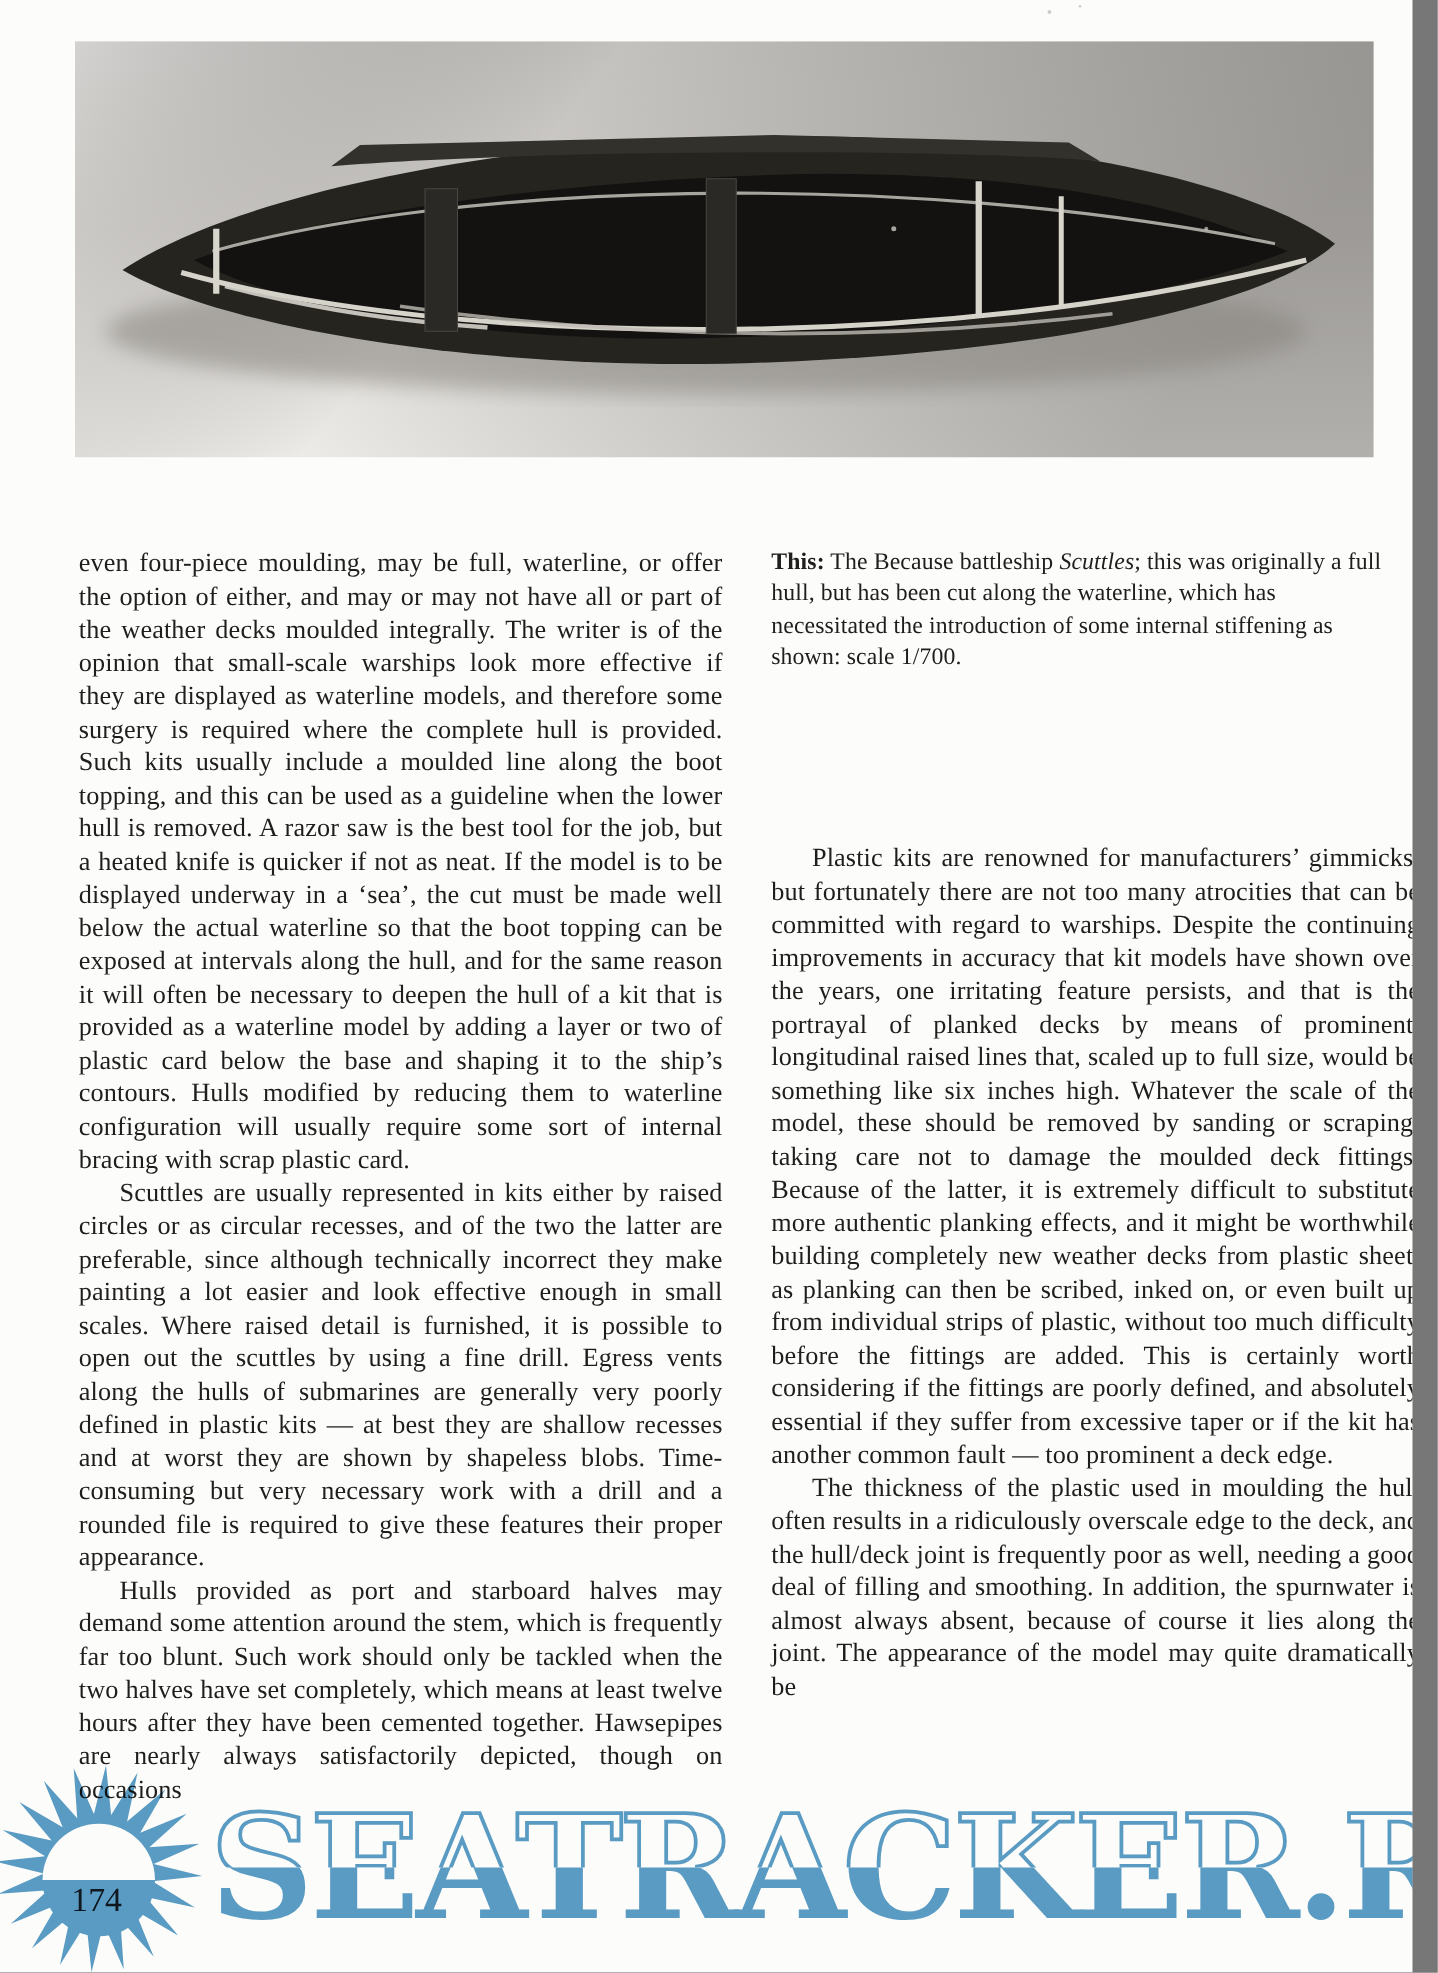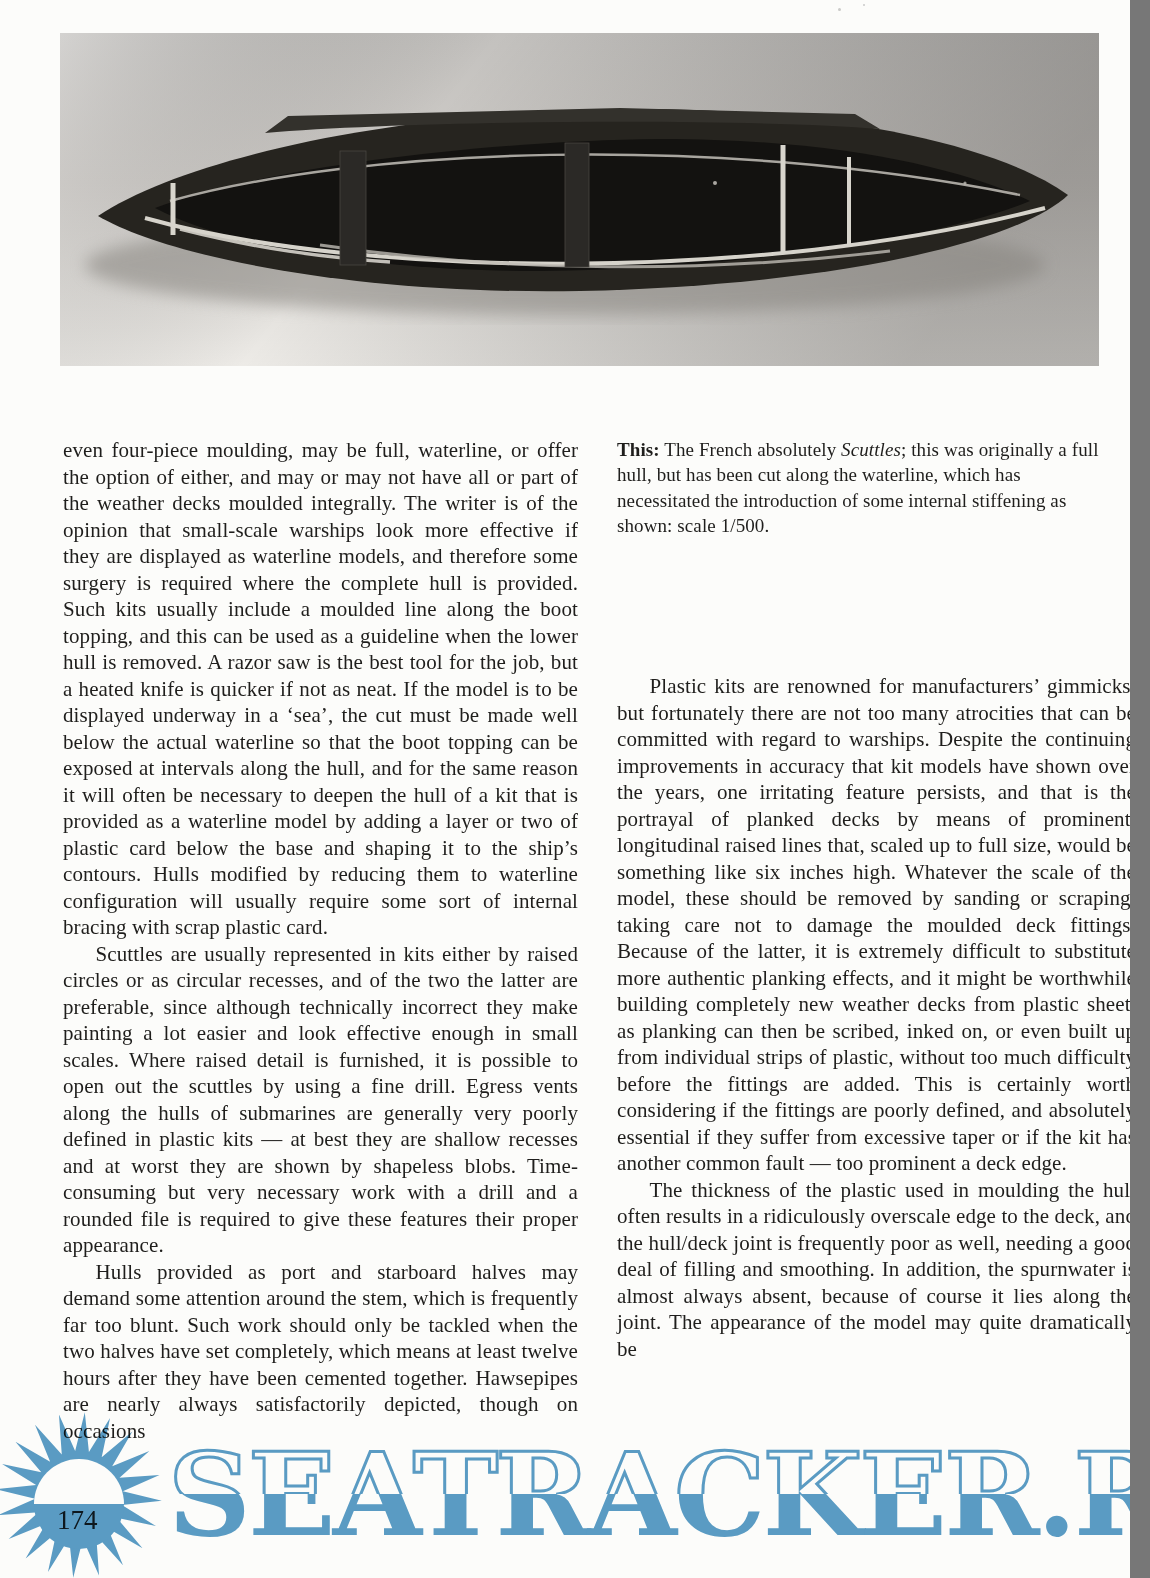--- a/index.html
+++ b/index.html
@@ -121,21 +121,21 @@
   <div class="speck" style="left:838px;top:8px;width:3px;height:3px;"></div>
   <div class="speck" style="left:863px;top:4px;width:2px;height:2px;"></div>
 
   <div class="col" id="col-left">
     <p class="first">even four-piece moulding, may be full, waterline, or offer the option of either, and may or may not have all or part of the weather decks moulded integrally. The writer is of the opinion that small-scale warships look more effective if they are displayed as waterline models, and therefore some surgery is required where the complete hull is provided. Such kits usually include a moulded line along the boot topping, and this can be used as a guideline when the lower hull is removed. A razor saw is the best tool for the job, but a heated knife is quicker if not as neat. If the model is to be displayed underway in a ‘sea’, the cut must be made well below the actual waterline so that the boot topping can be exposed at intervals along the hull, and for the same reason it will often be necessary to deepen the hull of a kit that is provided as a waterline model by adding a layer or two of plastic card below the base and shaping it to the ship’s contours. Hulls modified by reducing them to waterline configuration will usually require some sort of internal bracing with scrap plastic card.</p>
     <p>Scuttles are usually represented in kits either by raised circles or as circular recesses, and of the two the latter are preferable, since although technically incorrect they make painting a lot easier and look effective enough in small scales. Where raised detail is furnished, it is possible to open out the scuttles by using a fine drill. Egress vents along the hulls of submarines are generally very poorly defined in plastic kits — at best they are shallow recesses and at worst they are shown by shapeless blobs. Time-consuming but very necessary work with a drill and a rounded file is required to give these features their proper appearance.</p>
     <p class="cont">Hulls provided as port and starboard halves may demand some attention around the stem, which is frequently far too blunt. Such work should only be tackled when the two halves have set completely, which means at least twelve hours after they have been cemented together. Hawsepipes are nearly always satisfactorily depicted, though on occasions</p>
   </div>
 
   <div class="col" id="col-right">
-    <p id="caption"><span class="cap-bold">This:</span><span> The French absolutely </span><span class="cap-italic">Scuttles</span><span>; this was originally a full hull, but has been cut along the waterline, which has necessitated the introduction of some internal stiffening as shown: scale 1/500.</span></p>
+    <p id="caption"><span class="cap-bold">This:</span><span> The Because battleship </span><span class="cap-italic">Scuttles</span><span>; this was originally a full hull, but has been cut along the waterline, which has necessitated the introduction of some internal stiffening as shown: scale 1/700.</span></p>
     <p>Plastic kits are renowned for manufacturers’ gimmicks, but fortunately there are not too many atrocities that can be committed with regard to warships. Despite the continuing improvements in accuracy that kit models have shown over the years, one irritating feature persists, and that is the portrayal of planked decks by means of prominent, longitudinal raised lines that, scaled up to full size, would be something like six inches high. Whatever the scale of the model, these should be removed by sanding or scraping, taking care not to damage the moulded deck fittings. Because of the latter, it is extremely difficult to substitute more authentic planking effects, and it might be worthwhile building completely new weather decks from plastic sheet, as planking can then be scribed, inked on, or even built up from individual strips of plastic, without too much difficulty before the fittings are added. This is certainly worth considering if the fittings are poorly defined, and absolutely essential if they suffer from excessive taper or if the kit has another common fault — too prominent a deck edge.</p>
     <p class="cont">The thickness of the plastic used in moulding the hull often results in a ridiculously overscale edge to the deck, and the hull/deck joint is frequently poor as well, needing a good deal of filling and smoothing. In addition, the spurnwater is almost always absent, because of course it lies along the joint. The appearance of the model may quite dramatically be</p>
   </div>
 
   <div id="page-number">174</div>
 
   <div id="watermark">
     <svg id="sun" viewBox="-86 -86 172 172">
       <g transform="rotate(4)">
         <polygon fill="#5b9dc7" class="wm-fill" points="83.0,0.0 43.5,6.9 78.9,25.6 39.2,20.0 67.1,48.8 31.1,31.1 48.8,67.1 20.0,39.2 25.6,78.9 6.9,43.5 0.0,83.0 -6.9,43.5 -25.6,78.9 -20.0,39.2 -48.8,67.1 -31.1,31.1 -67.1,48.8 -39.2,20.0 -78.9,25.6 -43.5,6.9 -83.0,0.0 -43.5,-6.9 -78.9,-25.6 -39.2,-20.0 -67.1,-48.8 -31.1,-31.1 -48.8,-67.1 -20.0,-39.2 -25.6,-78.9 -6.9,-43.5 -0.0,-83.0 6.9,-43.5 25.6,-78.9 20.0,-39.2 48.8,-67.1 31.1,-31.1 67.1,-48.8 39.2,-20.0 78.9,-25.6 43.5,-6.9"></polygon>

